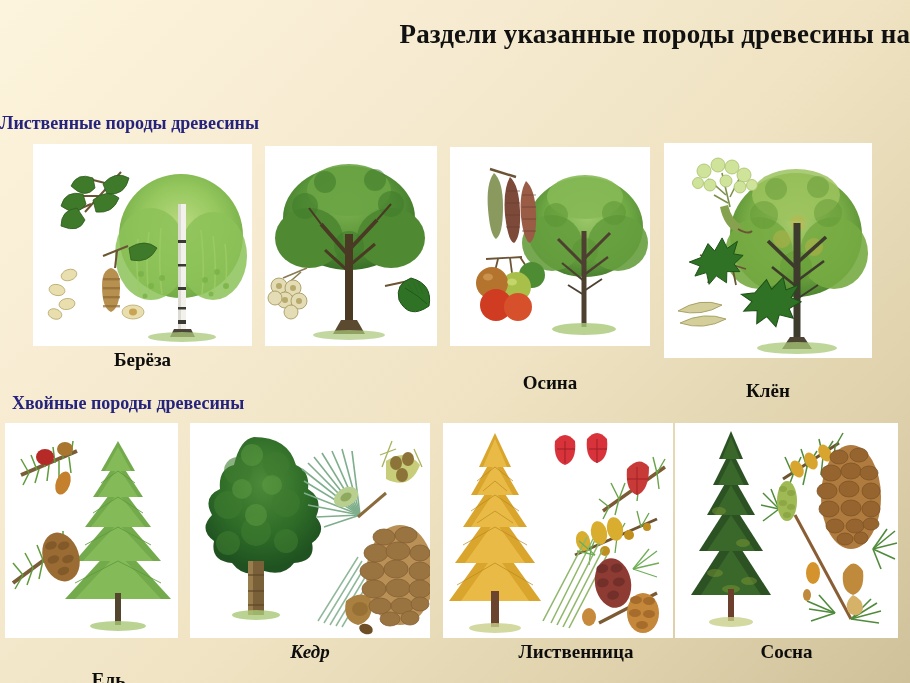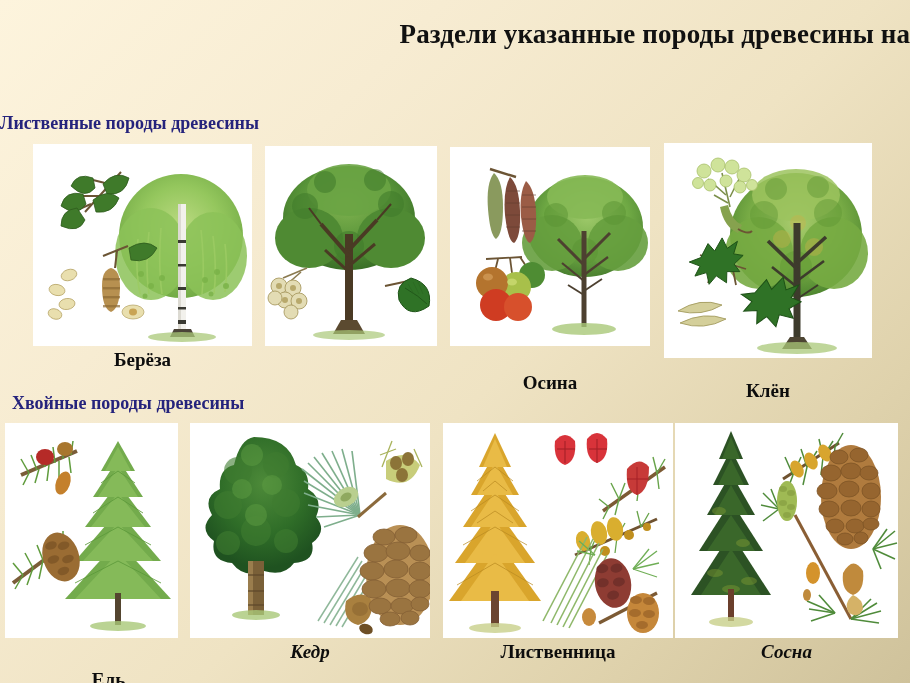--- a/index.html
+++ b/index.html
@@ -630,21 +630,21 @@
           <ellipse cx="193" cy="177" rx="6" ry="4"></ellipse>
             <ellipse cx="206" cy="178" rx="6" ry="4"></ellipse>
           <ellipse cx="192" cy="190" rx="6" ry="4"></ellipse>
             <ellipse cx="206" cy="191" rx="6" ry="4"></ellipse>
           <ellipse cx="199" cy="202" rx="6" ry="4"></ellipse>
         </g>
         <ellipse cx="146" cy="194" rx="7" ry="9" fill="#c78a3c"></ellipse>
       </svg>
     </div>
   </div>
-  <div class="cap" style="left:443px;top:641px;width:230px;">Лиственница</div>
+  <div class="cap" style="left:461px;top:641px;width:230px;">Лиственница</div>
 
   <div class="card" style="left:675px;top:423px;width:223px;height:215px;">
     <div class="art">
       <svg viewBox="0 0 223 215" preserveAspectRatio="none">
         <rect width="223" height="215" fill="#fff"></rect>
 
         <g fill="#2c5224">
           <path d="M56 8 L44 36 L68 36 Z"></path>
             <path d="M56 26 L38 62 L74 62 Z"></path>
           <path d="M56 50 L32 92 L80 92 Z"></path>
@@ -743,15 +743,15 @@
           <path d="M176 196 L196 176"></path>
         </g>
 
         <path d="M168 150 q10 -18 20 -2 q2 20 -10 24 q-12 -4 -10 -22 z" fill="#c08a3c"></path>
         <path d="M178 172 q-10 8 -4 18 q10 6 14 -4 q0 -10 -10 -14 z" fill="#d5b267"></path>
         <ellipse cx="138" cy="150" rx="7" ry="11" fill="#d4932c"></ellipse>
         <ellipse cx="132" cy="172" rx="4" ry="6" fill="#c08a3c"></ellipse>
       </svg>
     </div>
   </div>
-  <div class="cap" style="left:675px;top:641px;width:223px;font-style:italic;">Сосна</div>
+  <div class="cap" style="left:675px;top:641px;width:223px;">Сосна</div>
 
 </div>
 
 </body></html>

